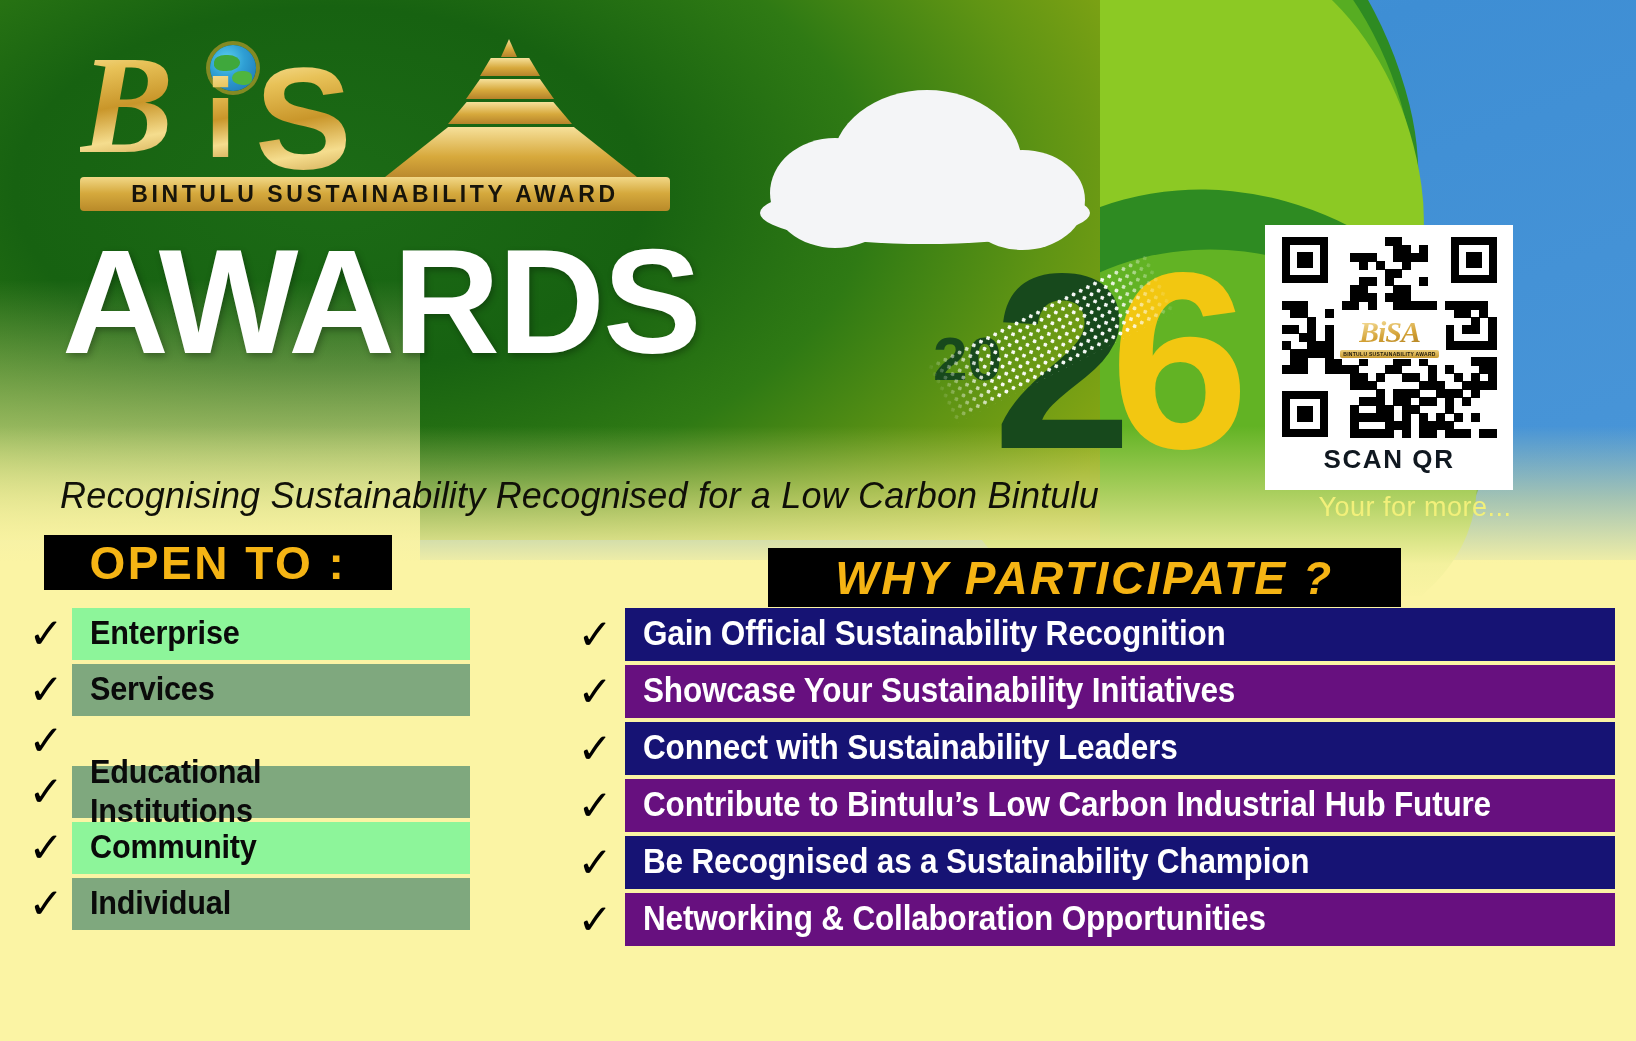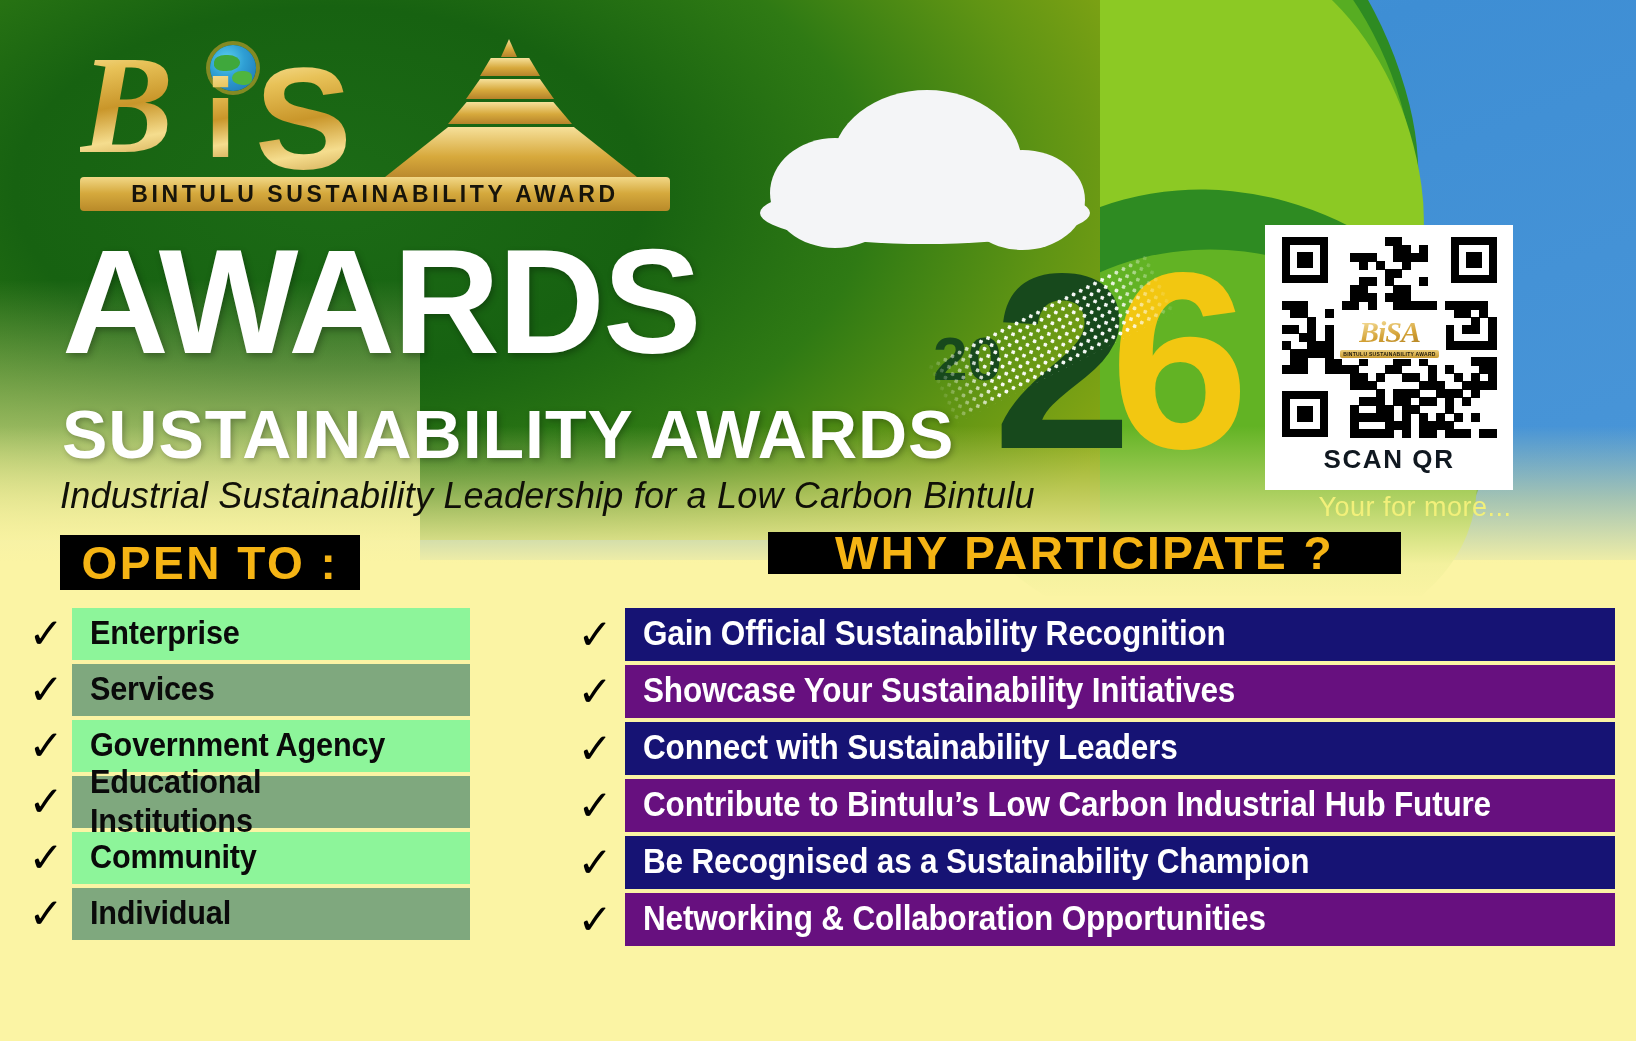--- a/index.html
+++ b/index.html
@@ -201,22 +201,22 @@
 
   
   .hdr {
     position:absolute; background:#000000;
     display:flex; align-items:center; justify-content:center;
   }
   .hdr span {
     font-size:46px; font-weight:bold; color:#F5B414; letter-spacing:2.5px;
     font-family:"Liberation Sans", sans-serif;
   }
-  .hdr-left  { left:60px;  top:535px; width:300px; height:55px;text-decoration:underline; }
-  .hdr-right { left:768px; top:532px; width:633px; height:42px; }
+  .hdr-left  { left:44px;  top:535px; width:348px; height:55px;text-decoration:underline; }
+  .hdr-right { left:768px; top:548px; width:633px; height:59px;font-style:italic; }
 
   
   .list { position:absolute; }
   .list-left  { left:20px;  top:608px; width:450px; }
   .list-right { left:565px; top:608px; width:1050px; }
 
   .row { display:flex; align-items:stretch; }
   .row + .row { margin-top:4px; }
   .tick {
     flex:0 0 auto; display:flex; align-items:center; justify-content:center;
@@ -285,22 +285,21 @@
           <i class="t-r3"></i>
           <i class="t-base"></i>
       </span>
     </div>
     <div class="logo-bar">
       <span>BINTULU SUSTAINABILITY AWARD</span>
     </div>
   </div>
 
   <div class="title-main">AWARDS</div>
-  <div class="title-sub">SUSTAINABILITY AWARDS</div>
-  <div class="tagline">Industrial Sustainability Leadership for a Low Carbon Bintulu</div>
+  <div class="tagline">Recognising Sustainability Recognised for a Low Carbon Bintulu</div>
 
   <div class="year">
     <span class="y-2">2</span>
     <span class="y-6">6</span>
     <span class="y-20">20</span>
     <span class="y-swoosh"></span>
   </div>
 
   <div class="qr-card">
     <div class="qr-matrix">
@@ -514,23 +513,20 @@
         </div>
     </div>
     <div class="row">
       <div class="tick">✓</div>
       <div class="bar bg-sage">
           <span>Services</span>
         </div>
     </div>
     <div class="row">
       <div class="tick">✓</div>
-      <div class="bar bg-mint">
-          <span>Government Agency</span>
-        </div>
     </div>
     <div class="row">
       <div class="tick">✓</div>
       <div class="bar bg-sage">
           <span>Educational Institutions</span>
         </div>
     </div>
     <div class="row">
       <div class="tick">✓</div>
       <div class="bar bg-mint">

